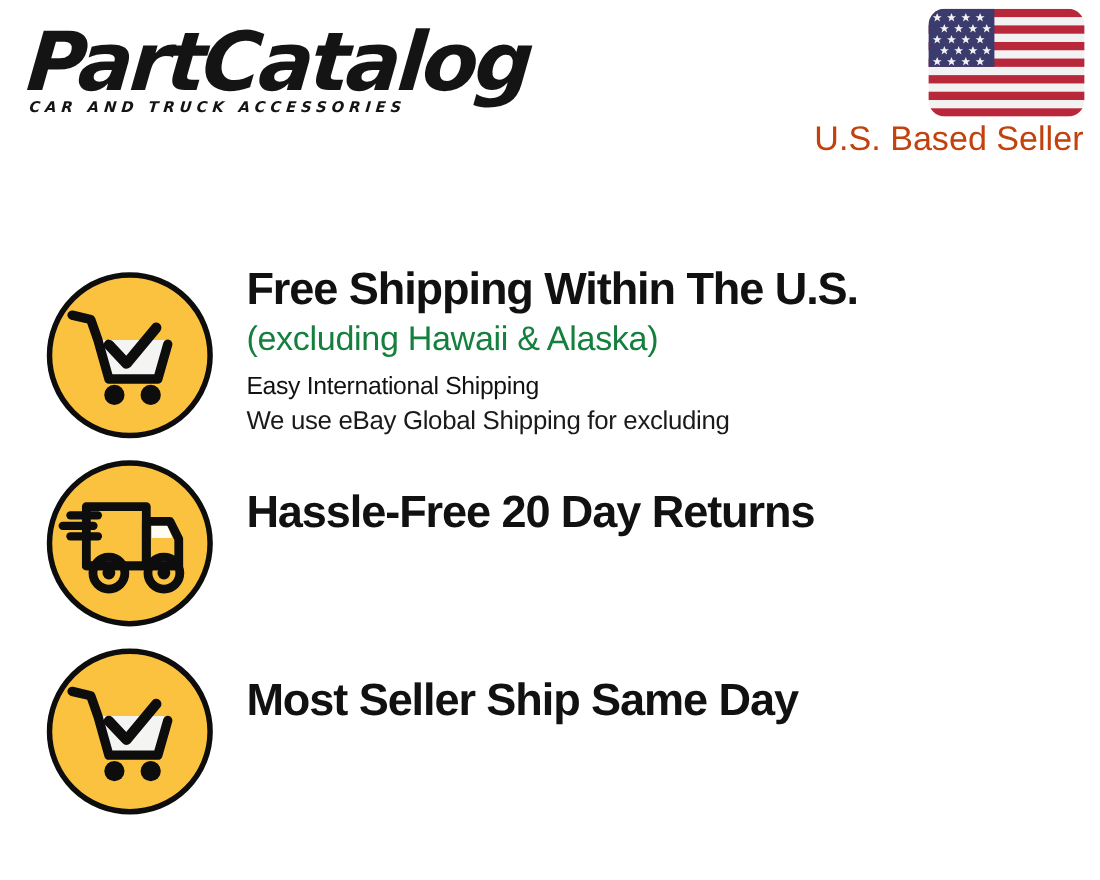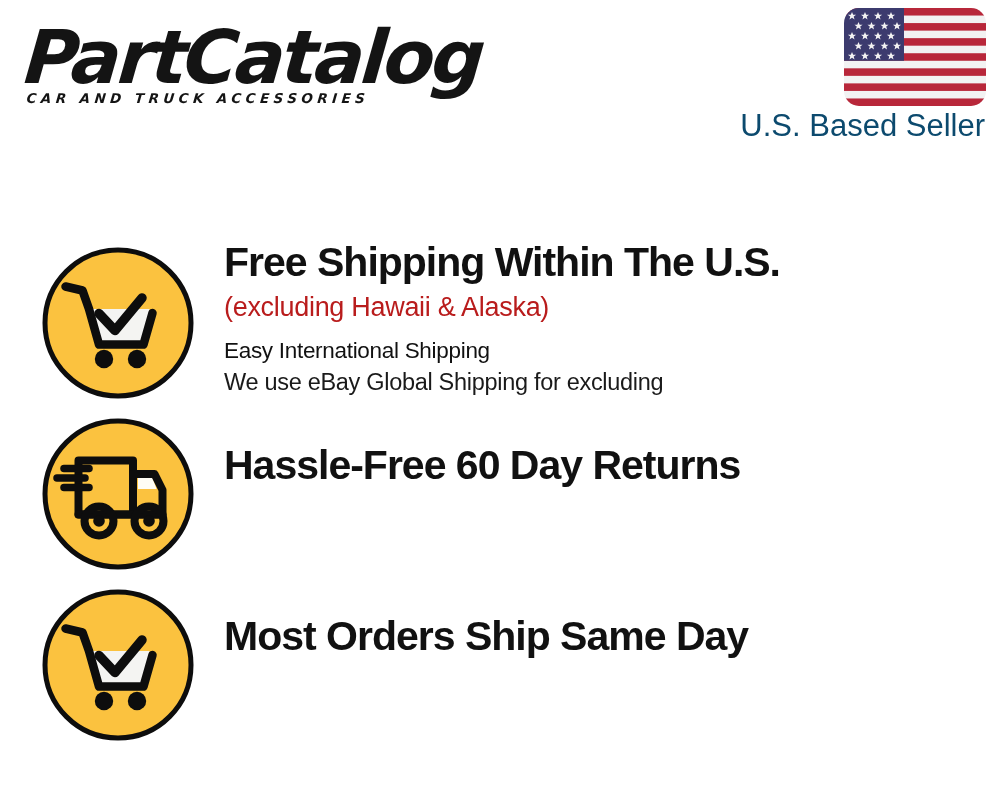--- a/index.html
+++ b/index.html
@@ -68,21 +68,21 @@
   .flag-icon {
     display: block;
     width: 142px;
     height: 98px;
   }
   .seller-label {
     font-family: "Liberation Sans", sans-serif;
     font-weight: 400;
     font-size: 31px;
     line-height: 36px;
-    color: #0c4a6e;
+    color: #c2410c;
     white-space: nowrap;
     margin-top: 2px;
     margin-right: 1px;
   }
 
   
   .features {
     position: absolute;
     left: 0;
     top: 232px;
@@ -114,24 +114,24 @@
     font-weight: bold;
     font-size: 41px;
     line-height: 49px;
     letter-spacing: -1.0px;
     color: #111111;
     white-space: nowrap;
   }
   .feature-sub {
     font-family: "Liberation Sans", sans-serif;
     font-weight: 400;
-    font-size: 27px;
+    font-size: 31px;
     line-height: 31px;
     letter-spacing: -0.3px;
-    color: #b91c1c;
+    color: #15803d;
     white-space: nowrap;
     margin-top: 5px;
   }
   .feature-sub-strong {
     font-family: "Liberation Sans", sans-serif;
     font-weight: normal;
     font-size: 22.5px;
     line-height: 30px;
     letter-spacing: -0.3px;
     color: #111111;
@@ -261,34 +261,34 @@
 
           <path d="M36.5 42.5 V96.5" stroke="#FBC23F" stroke-width="0" fill="none"></path>
 
           <circle cx="57" cy="103" r="14.5" fill="none" stroke="#0D0D0D" stroke-width="8"></circle>
           <circle cx="107" cy="103" r="14.5" fill="none" stroke="#0D0D0D" stroke-width="8"></circle>
           <circle cx="57" cy="103" r="5.8" fill="#0D0D0D"></circle>
           <circle cx="107" cy="103" r="5.8" fill="#0D0D0D"></circle>
         </svg>
       </div>
       <div class="feature-text">
-        <div class="feature-title">Hassle-Free 60 Day Returns</div>
+        <div class="feature-title">Hassle-Free 20 Day Returns</div>
       </div>
     </div>
 
     <div class="feature-row row-3">
       <div class="feature-icon-wrap">
         <svg viewBox="0 0 152 152" aria-hidden="true">
           <circle cx="76" cy="76" r="73" fill="#FBC23F" stroke="#0D0D0D" stroke-width="5"></circle>
           <path d="M50.5 62 h57 l-6.5 35 h-44 Z" fill="#F4F4F2"></path>
           <path d="M23.5 39.5 L40.5 43.5 L47 62 L57 97.5 H101.5 L110.5 66" fill="none" stroke="#0D0D0D" stroke-width="8.5" stroke-linecap="round" stroke-linejoin="round"></path>
           <path d="M57 66.5 L73 83.5 L100 51" fill="none" stroke="#0D0D0D" stroke-width="9.5" stroke-linecap="round" stroke-linejoin="round"></path>
           <circle cx="62" cy="112" r="9.2" fill="#0D0D0D"></circle>
           <circle cx="95" cy="112" r="9.2" fill="#0D0D0D"></circle>
         </svg>
       </div>
       <div class="feature-text">
-        <div class="feature-title">Most Orders Ship Same Day</div>
+        <div class="feature-title">Most Seller Ship Same Day</div>
       </div>
     </div>
 
   </div>
 </div>
 
 </body></html>

